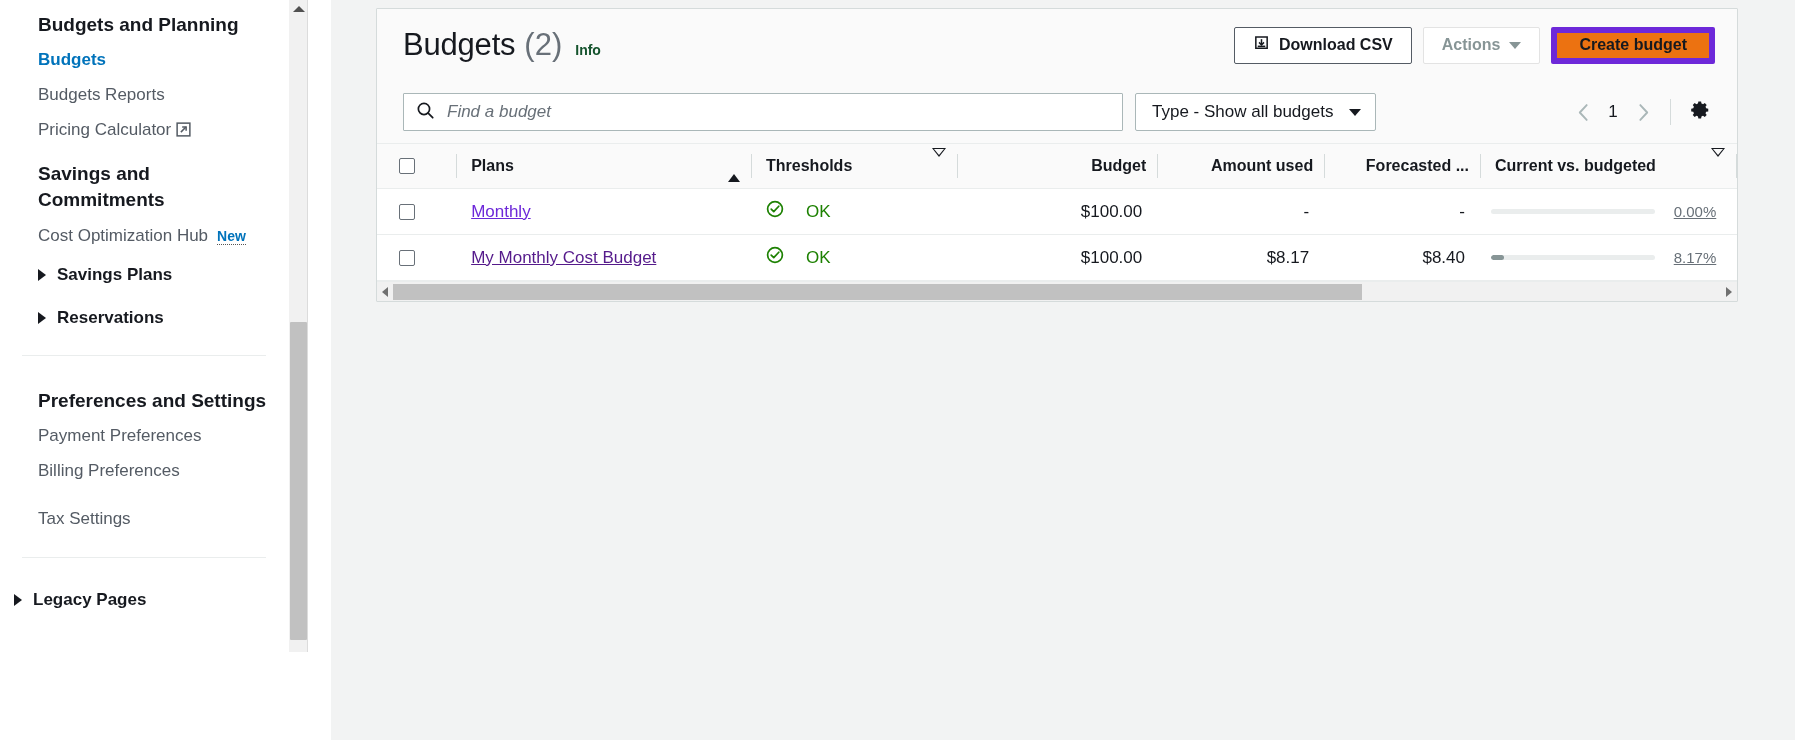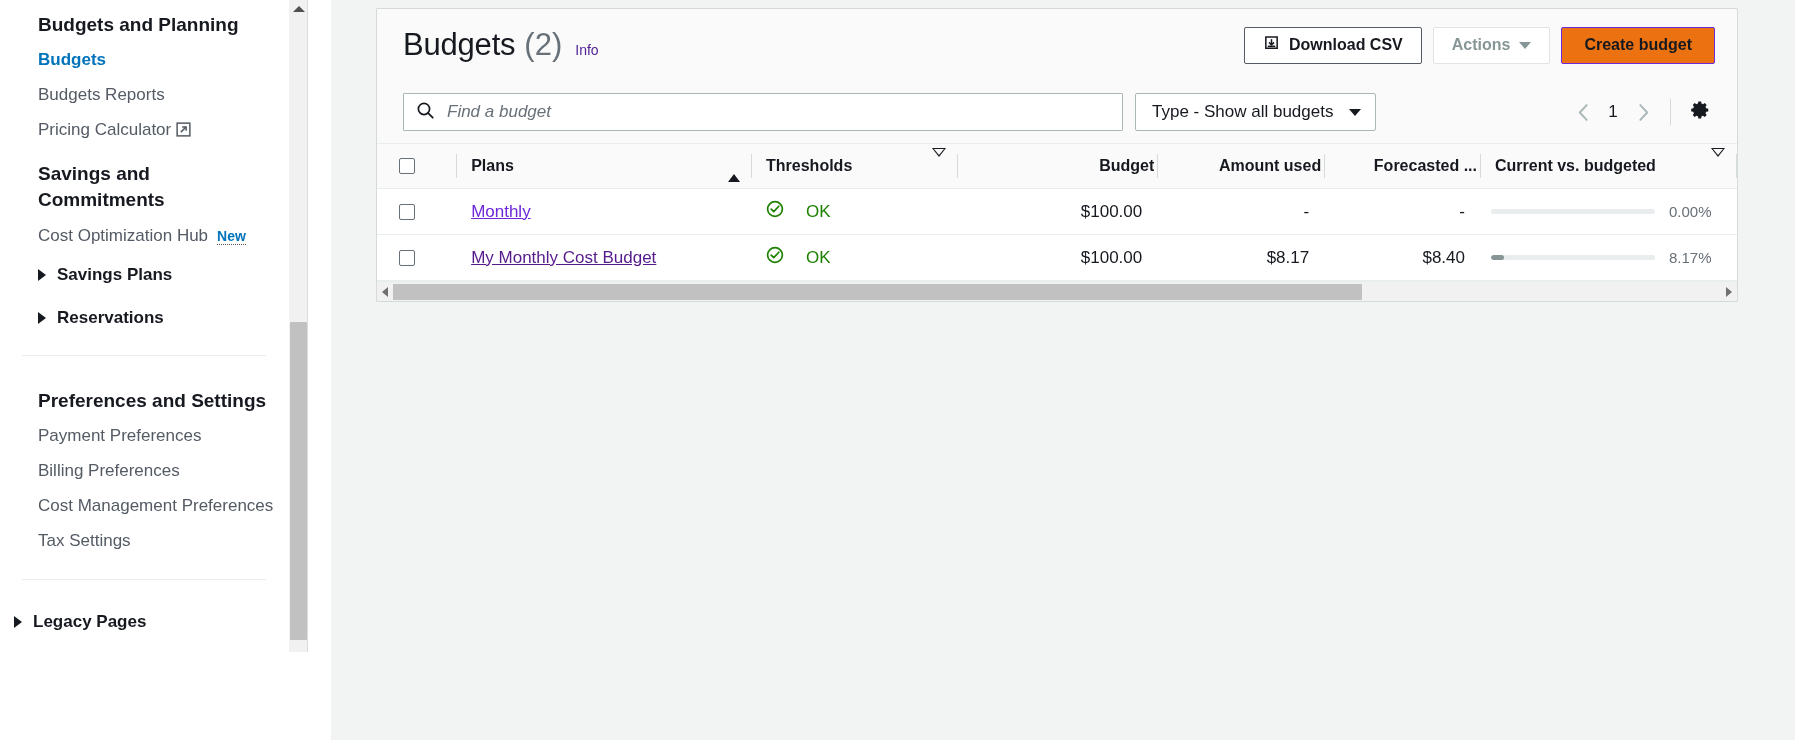--- a/index.html
+++ b/index.html
@@ -144,22 +144,22 @@
     letter-spacing: -0.2px;
   }
   .card-count {
     font-size: 31px;
     color: #687078;
     margin-left: 9px;
     font-weight: normal;
   }
   .info-link {
     font-size: 14px;
-    font-weight: normal;
-    color: #4c1d95;
+    font-weight: bold;
+    color: #14532d;
     margin-left: 13px;
     text-decoration: none;
     cursor: pointer;
   }
   .header-actions {
     margin-left: auto;
     display: flex;
     align-items: center;
     gap: 11px;
   }
@@ -182,21 +182,21 @@
     color: #16191f;
     background: #ffffff;
   }
   .btn-disabled {
     border: 1px solid #e3e3e3;
     color: #879596;
     background: #ffffff;
     cursor: default;
   }
   .btn-primary {
-    border: 1px solid #6d28d9;
+    border: 6px solid #6d28d9;
     background: #ec7211;
     color: #16191f;
     padding: 0 22px;
   }
   .caret-down-sm {
     width: 0; height: 0;
     border-top: 7px solid currentColor;
     border-left: 6px solid transparent;
     border-right: 6px solid transparent;
     display: inline-block;
@@ -293,21 +293,21 @@
     padding: 0;
     vertical-align: middle;
     position: relative;
   }
   .th-inner {
     display: flex;
     align-items: center;
     height: 44px;
     padding: 0 12px 0 14px;
   }
-  .th-inner.right { justify-content: flex-end; padding-right: 4px; }
+  .th-inner.right { justify-content: flex-end; padding-right: 12px; }
   .th-label { white-space: nowrap; overflow: hidden; text-overflow: ellipsis; }
   .th-sort { margin-left: auto; padding-left: 10px; flex: 0 0 auto; }
   .tri-sort-asc { width:0;height:0;border-bottom:8px solid #16191f;border-left:6px solid transparent;border-right:6px solid transparent;}
   .tri-hollow {
     width: 0; height: 0;
     border-top: 9px solid #16191f;
     border-left: 7px solid transparent;
     border-right: 7px solid transparent;
     position: relative;
   }
@@ -381,22 +381,23 @@
   .progress-fill {
     position: absolute; left: 0; top: 0; bottom: 0;
     background: #879596;
     border-radius: 3px;
   }
   .progress-pct {
     flex: 0 0 auto;
     font-size: 15px;
     color: #687078;
     min-width: 52px;
-    text-align: left;
+    text-align: center;
     white-space: nowrap;
+    text-decoration: underline;
   }
 
   
   .hscroll {
     position: relative;
     height: 20px;
     background: #f1f1f1;
     border-top: 1px solid #eaeded;
     display: flex;
     align-items: center;
@@ -470,23 +471,20 @@
       <div class="nav-header">Preferences and Settings</div>
       <div style="height:12px"></div>
       <a class="nav-link">
         <span>Payment Preferences</span>
       </a>
       <div style="height:13px"></div>
       <a class="nav-link">
         <span>Billing Preferences</span>
       </a>
       <div style="height:13px"></div>
-      <a class="nav-link">
-        <span>Cost Management Preferences</span>
-      </a>
       <div style="height:13px"></div>
       <a class="nav-link">
         <span>Tax Settings</span>
       </a>
 
       <div style="height:27px"></div>
       <div class="nav-divider"></div>
       <div style="height:32px"></div>
 
       <div class="nav-expand root">

